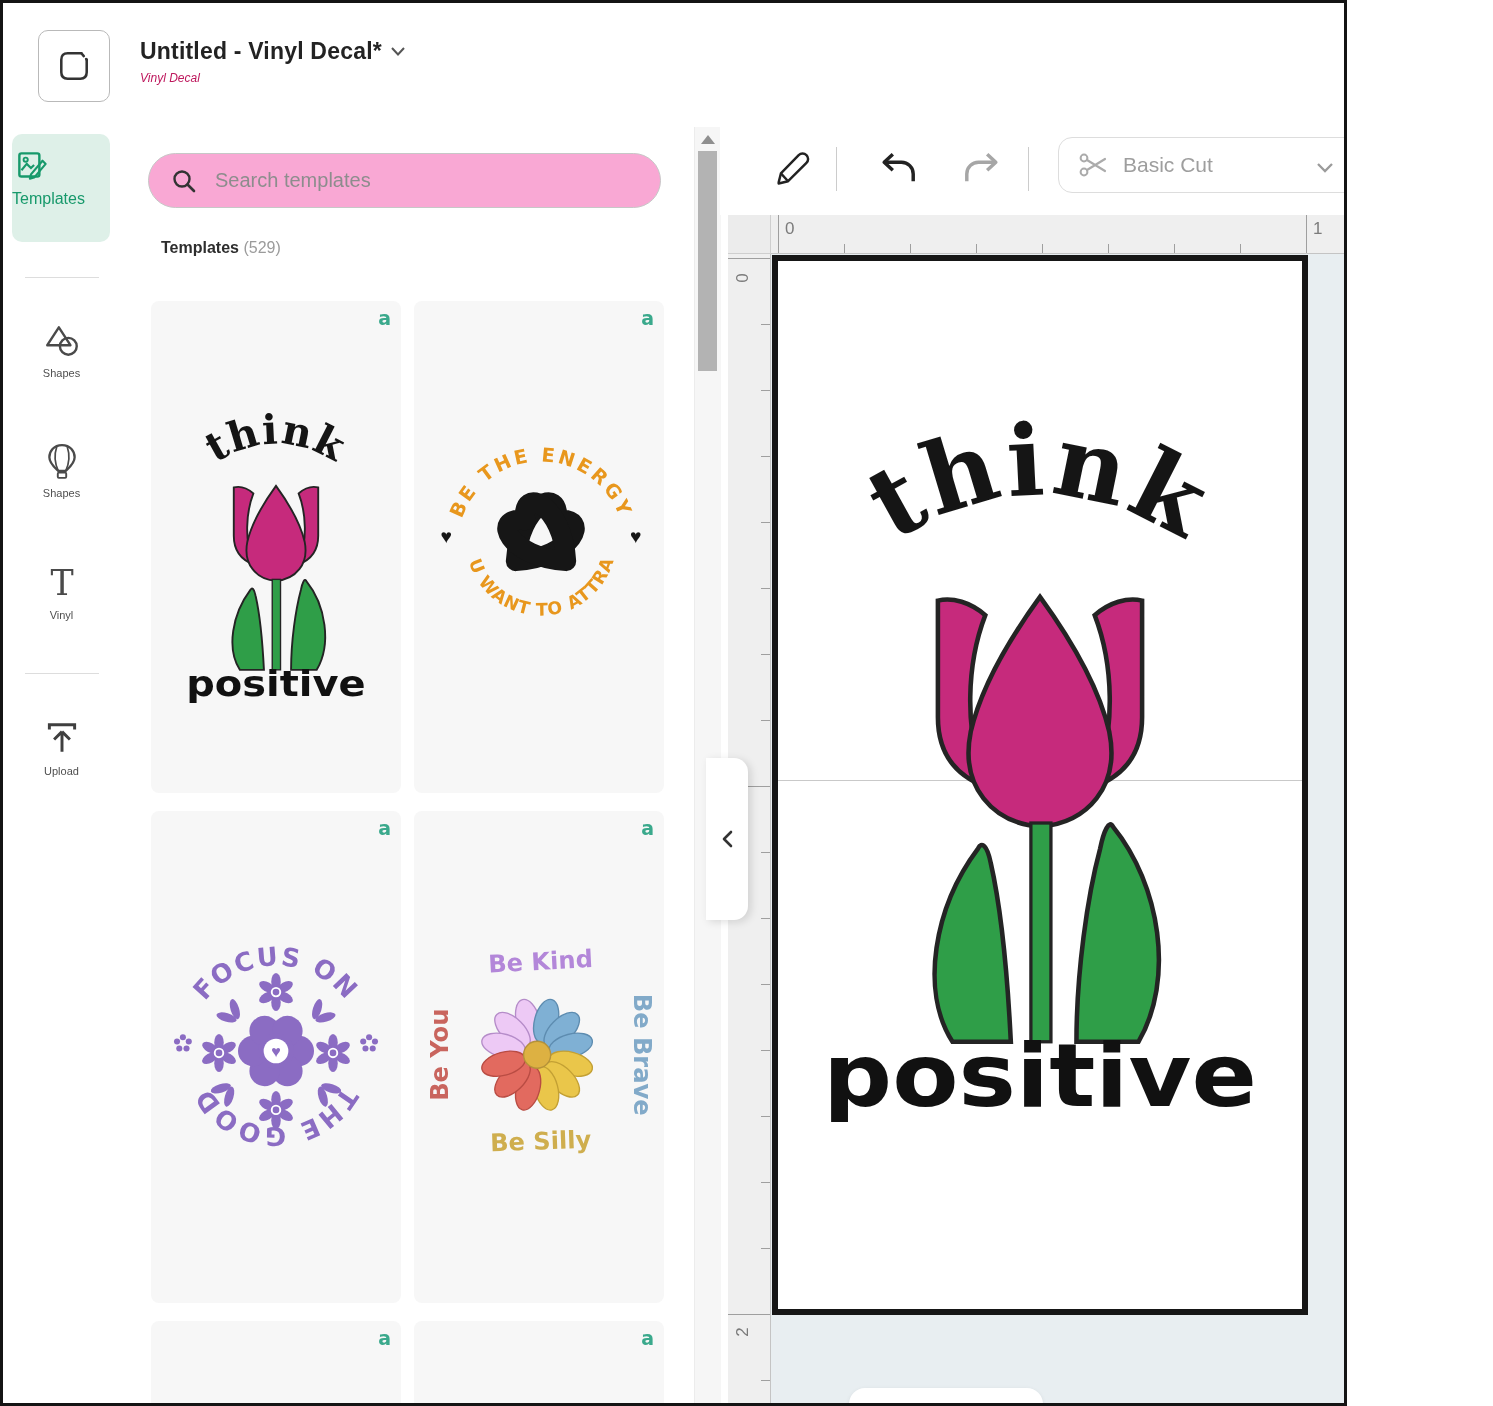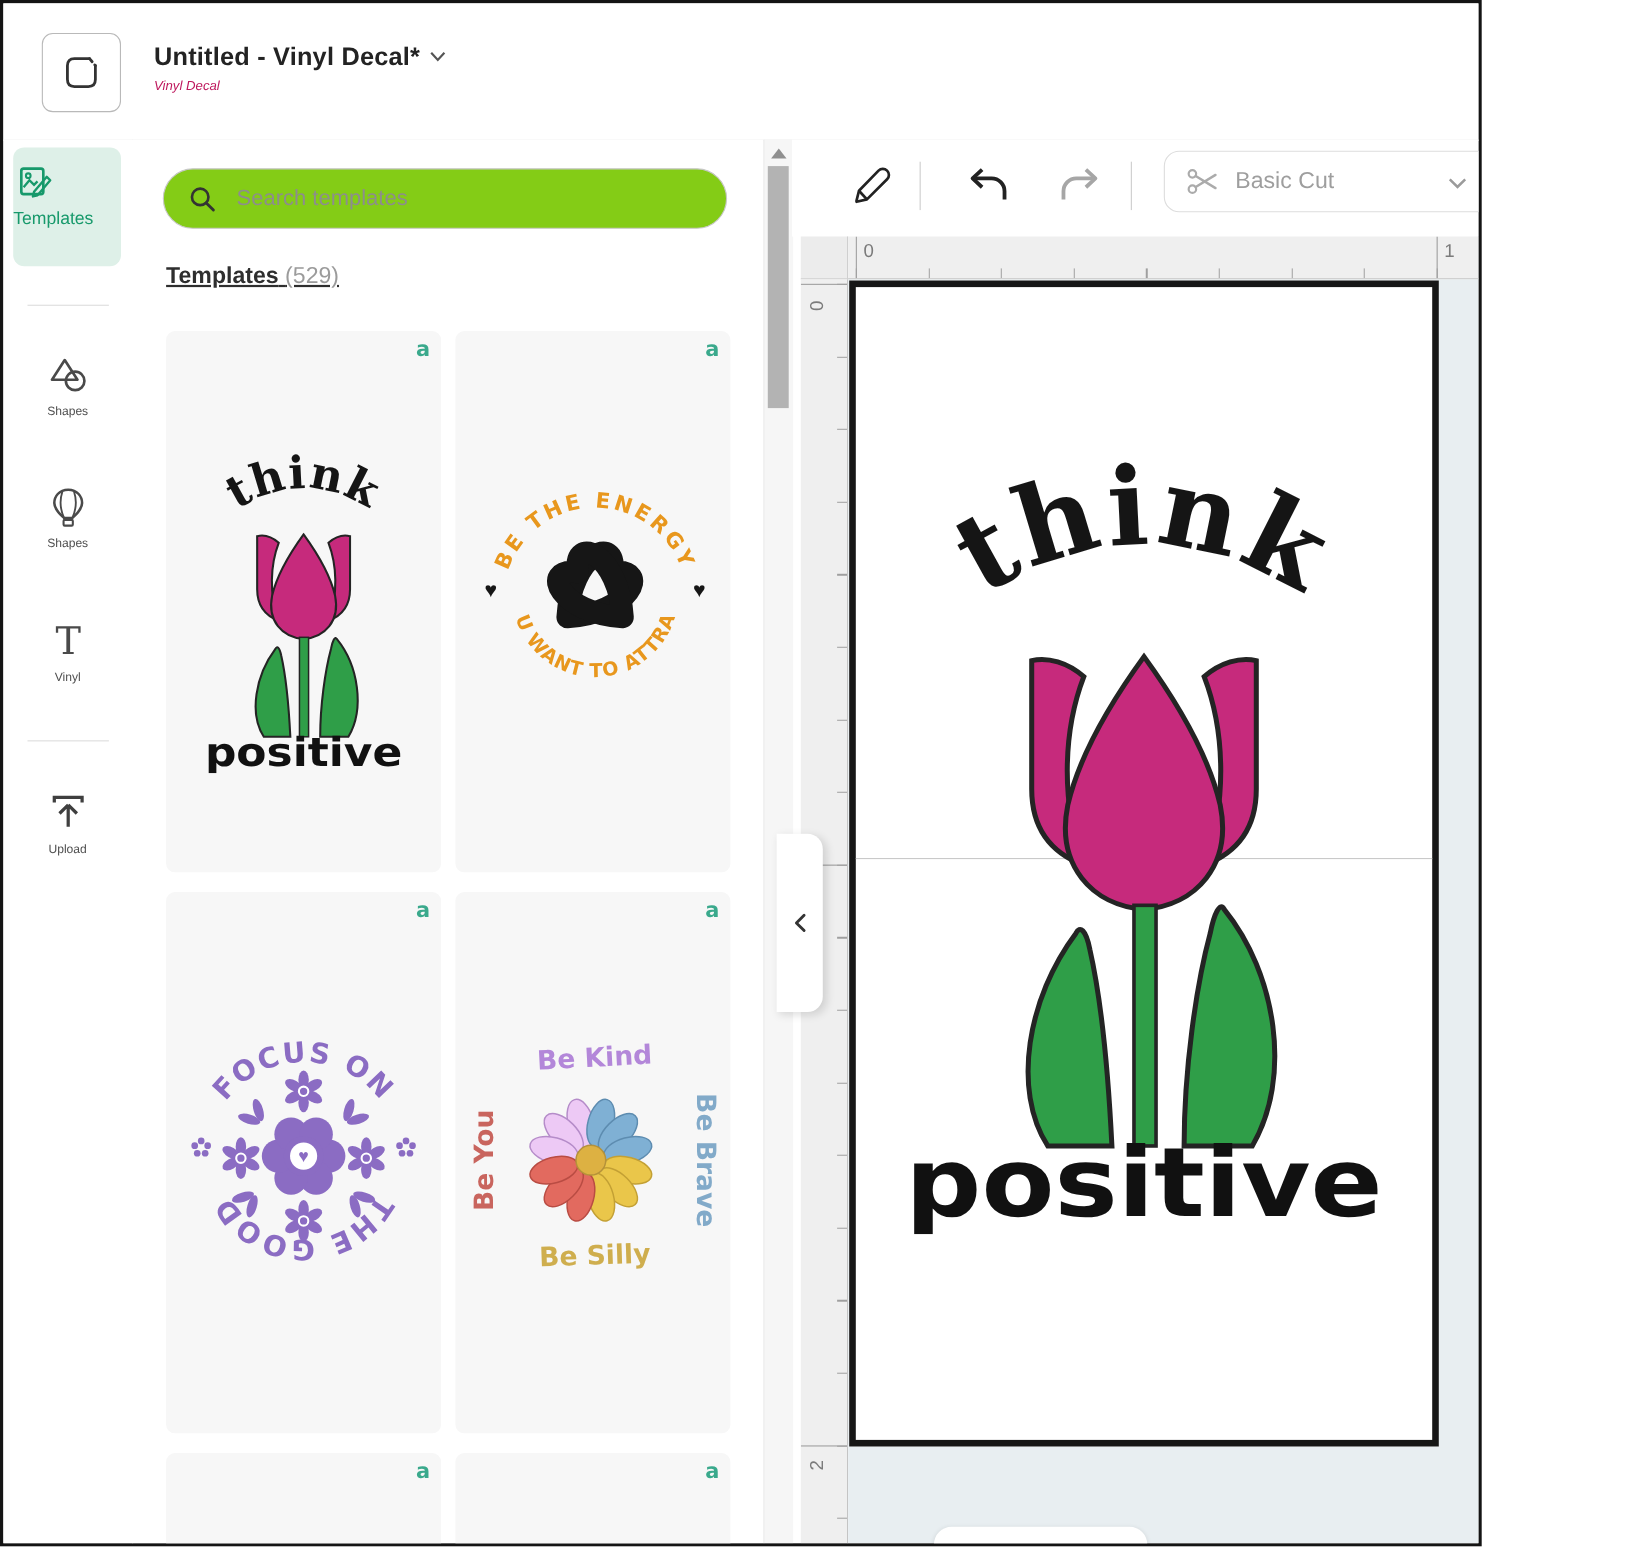--- a/index.html
+++ b/index.html
@@ -19,26 +19,26 @@
   .nav{left:0;top:124px;width:117px;height:1276px;background:#fff;border-right:1px solid #e4e4e4;}
   .nav-item{position:absolute;left:0;width:117px;text-align:center;cursor:pointer;}
   .nav-item .lbl{display:block;margin-top:2px;font-size:11px;color:#4f4f4f;}
   .nav-sel{position:absolute;left:9px;width:98px;height:108px;background:#def0e8;border-radius:10px;}
   .nav-sel .lbl{color:#17996b;}
   .nav-div{position:absolute;left:22px;width:74px;height:1px;background:#ddd;}
 
   
   .panel{left:117px;top:124px;width:574px;height:1276px;background:#fff;}
   .search{left:145px;top:150px;width:513px;height:55px;border:1.5px solid #c7c7c7;border-radius:28px;
-          display:flex;align-items:center;background:#84cc16;box-sizing:border-box;}
+          display:flex;align-items:center;background:#f9a8d4;box-sizing:border-box;}
   .search svg{margin-left:22px;}
   .search input{border:0;outline:0;margin-left:16px;font-size:20px;color:#444;width:400px;
                 font-family:"Liberation Sans",sans-serif;background:transparent;}
   .search input::placeholder{color:#8d8d8d;}
-  .p-head{left:148px;top:236px;font-size:21px;color:#2e2e2e;font-weight:bold;text-decoration:underline;}
+  .p-head{left:158px;top:236px;font-size:16px;color:#2e2e2e;font-weight:bold;}
   .p-count{font-weight:normal;color:#9b9b9b;}
   .card{position:absolute;width:250px;height:492px;background:#f7f7f7;border-radius:8px;cursor:pointer;}
   .badge{position:absolute;right:10px;top:6px;font-size:19px;color:#3aa98c;font-weight:bold;
          font-family:"DejaVu Sans",sans-serif;}
   .card svg{position:absolute;}
 
   
   .sbar{left:691px;top:124px;width:26px;height:1276px;background:#f6f6f6;border-left:1px solid #ececec;}
   .sbar-up{position:absolute;left:6px;top:8px;width:0;height:0;border-left:7px solid transparent;
            border-right:7px solid transparent;border-bottom:9px solid #8f8f8f;}

